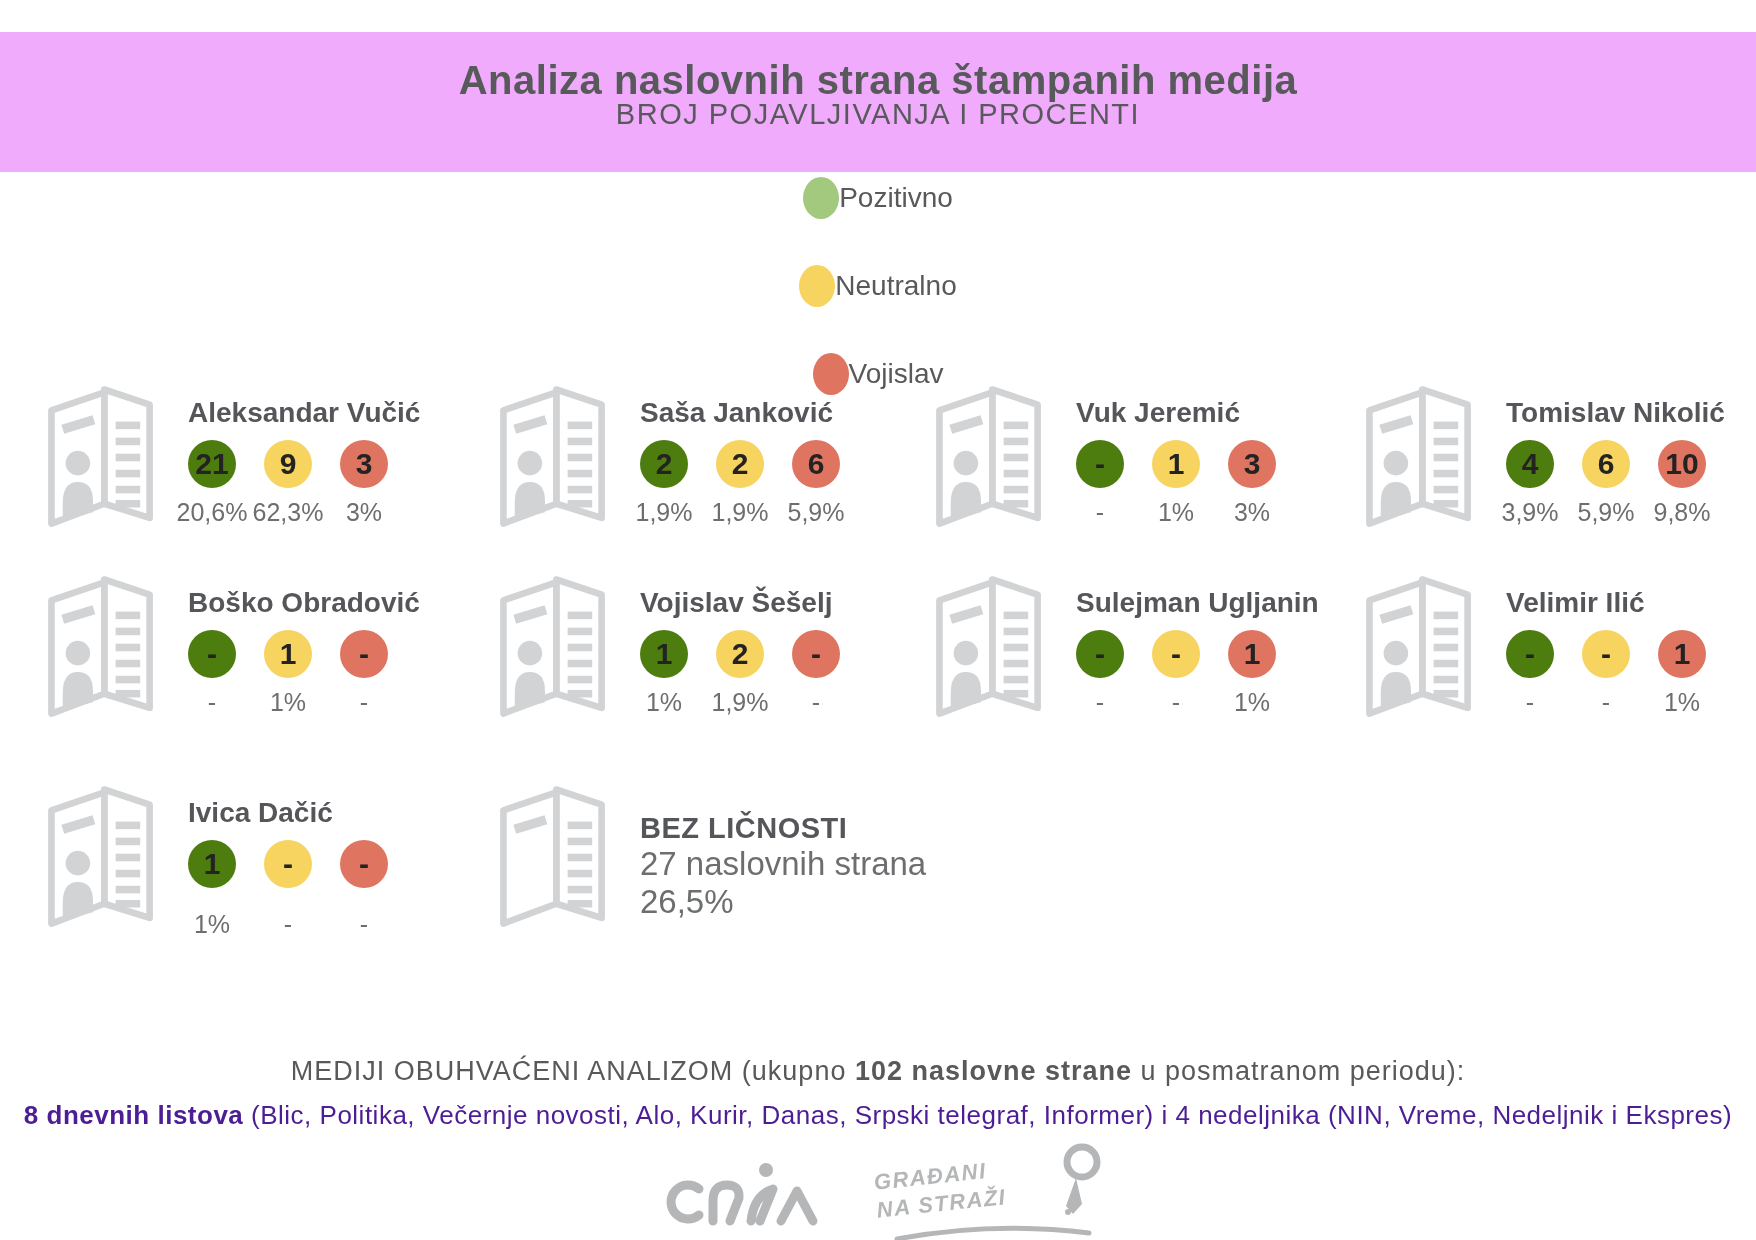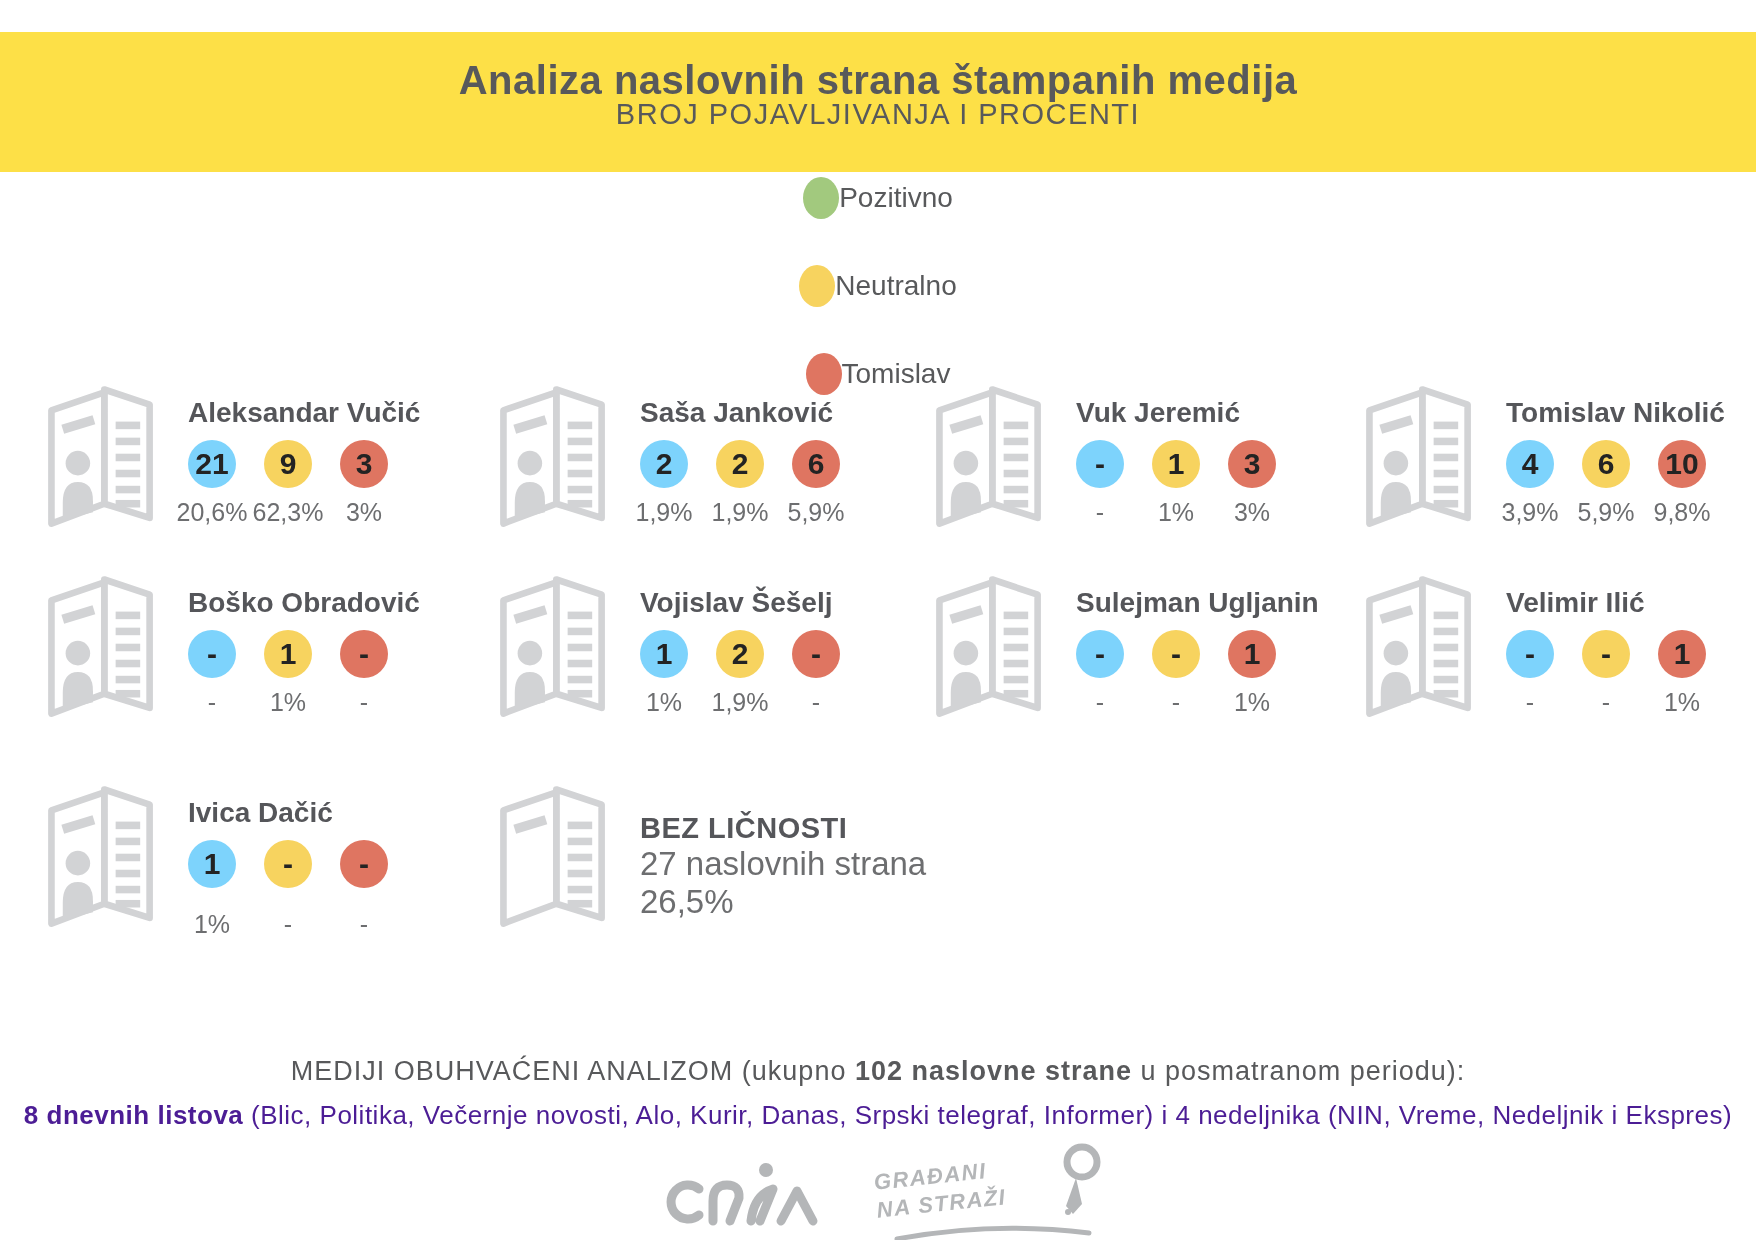--- a/index.html
+++ b/index.html
@@ -2,41 +2,41 @@
 <html><head>
 <meta charset="utf-8">
 <style>
   html,body{margin:0;padding:0;}
   body{
     width:1756px;height:1240px;position:relative;background:#ffffff;
     font-family:"Liberation Sans",sans-serif;overflow:hidden;
     -webkit-font-smoothing:antialiased;
   }
   
-  .band{position:absolute;top:32px;left:0;width:100%;height:140px;background:#fde047;text-align:center;}
+  .band{position:absolute;top:32px;left:0;width:100%;height:140px;background:#f0abfc;text-align:center;}
   .title{padding-top:26px;font-size:40px;font-weight:bold;color:#58595b;letter-spacing:.5px;}
   .subtitle{margin-top:12px;font-size:26px;color:#6a6b6d;letter-spacing:.5px;}
   
   .legend{position:absolute;top:222px;left:0;width:100%;height:48px;display:flex;justify-content:center;align-items:center;gap:46px;flex-direction:column;}
   .legend-label{font-size:29px;color:#58595b;letter-spacing:1.5px;}
   .legend-item{display:flex;align-items:center;gap:0;font-size:28px;color:#58595b;}
   .legend-dot{width:36px;height:42px;border-radius:50%;flex:none;}
   .ld-g{background:#a2c97e}.ld-y{background:#f7d35f}.ld-r{background:#df7561}
   
   .row{position:absolute;left:0;width:100%;height:175px;}
   .row1{top:382px}.row2{top:572px}.row3{top:782px}
   .slot{position:absolute;top:0;}
   .s1{left:42px}.s2{left:494px}.s3{left:930px}.s4{left:1360px}
   .card{display:flex;}
   .np-icon{width:118px;height:150px;flex:none;}
   .card-body{margin-left:28px;padding-top:16px;}
   .person-name{font-size:28px;line-height:30px;font-weight:bold;color:#55565a;white-space:nowrap;}
   .dots{margin-top:12px;display:grid;grid-template-columns:repeat(3,48px);column-gap:28px;}
   .dot{width:48px;height:48px;border-radius:50%;text-align:center;line-height:48px;font-size:30px;font-weight:bold;color:#232323;}
-  .dot.g{background:#7dd3fc}.dot.y{background:#f7d35f}.dot.r{background:#df7561}
+  .dot.g{background:#4d7c0f}.dot.y{background:#f7d35f}.dot.r{background:#df7561}
   .pcts{margin-top:10px;display:grid;grid-template-columns:repeat(3,48px);column-gap:28px;font-size:25px;color:#6d6e70;}
   .pcts.pct-low{margin-top:22px;}
   .pct{text-align:center;white-space:nowrap;justify-self:center;}
   
   .bez-title{font-size:29px;font-weight:bold;color:#55565a;letter-spacing:.5px;margin-top:14px;}
   .bez-line{font-size:33px;color:#6d6e70;}
   
   .footer1{position:absolute;top:1056px;left:0;width:100%;text-align:center;font-size:27px;color:#58595b;letter-spacing:1px;}
   .footer2{position:absolute;top:1100px;left:0;width:100%;text-align:center;font-size:26px;color:#4c1d95;letter-spacing:.5px;}
   .footer1 b,.footer2 b{font-weight:bold;}
@@ -83,21 +83,21 @@
   <span class="legend-item">
     <span class="legend-dot ld-g"></span>
     <span>Pozitivno</span>
   </span>
   <span class="legend-item">
     <span class="legend-dot ld-y"></span>
     <span>Neutralno</span>
   </span>
   <span class="legend-item">
     <span class="legend-dot ld-r"></span>
-    <span>Tomislav</span>
+    <span>Vojislav</span>
   </span>
 </div>
 
 <div class="row row1">
 
   <div class="slot s1">
       <div class="card">
     <svg class="np-icon" viewBox="0 0 125 155">
           <use href="#np-base"></use>
           <use href="#np-person-glyph"></use>

